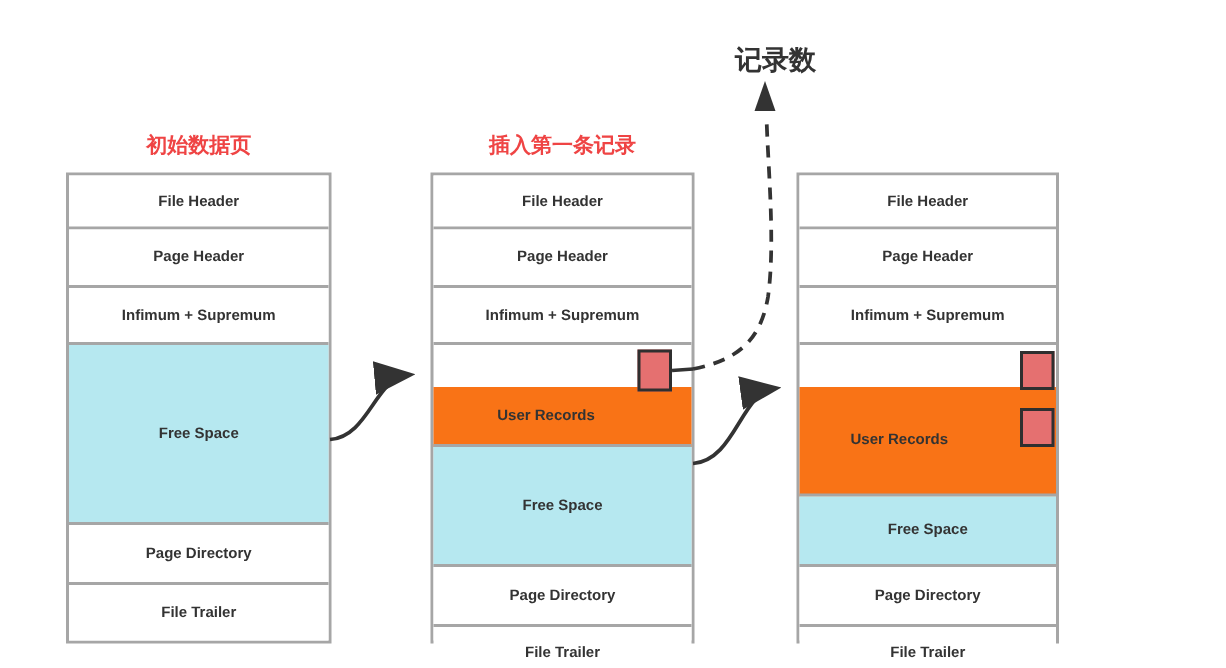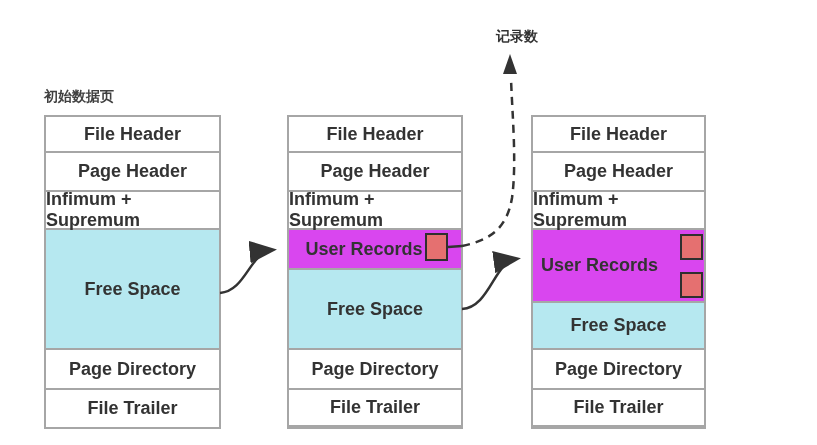--- a/index.html
+++ b/index.html
@@ -11,57 +11,58 @@
     position: relative;
     width: 817px;
     height: 445px;
     background: #ffffff;
     overflow: hidden;
   }
   .col-title {
     position: absolute;
     top: 86px;
     height: 20px;
+    text-align: center;
     font-size: 14px;
     font-weight: 600;
-    color: #404040;
+    color: #ef4444;
     line-height: 20px;
   }
   .annot-label {
     position: absolute;
     left: 482px;
     top: 28px;
     width: 70px;
     text-align: center;
-    font-size: 14px;
+    font-size: 18px;
     font-weight: 600;
     color: #333333;
   }
   .page {
     position: absolute;
     top: 115px;
     height: 314px;
     border: 2px solid #a6a6a6;
     background: #ffffff;
   }
   .row {
     position: relative;
     width: 100%;
     border-bottom: 2px solid #a6a6a6;
     display: flex;
     align-items: center;
     justify-content: center;
-    font-size: 18px;
+    font-size: 10px;
     font-weight: bold;
     color: #333333;
     background: #ffffff;
   }
   .row:last-child { border-bottom: none; }
   .row.free-space { background: #b6e8f0; text-align: center; }
-  .row.user-records { background: #d946ef; }
+  .row.user-records { background: #f97316; margin-top: 28px; }
   .record-square {
     position: absolute;
     width: 23px;
     border: 2px solid #2f2f2f;
     background: #e57070;
   }
   .overlay {
     position: absolute;
     left: 0;
     top: 0;
@@ -69,20 +70,21 @@
     height: 445px;
     pointer-events: none;
   }
 </style>
 </head>
 <body>
 
 <div class="canvas">
 
   <div class="col-title" style="left:44px; width:177px;">初始数据页</div>
+  <div class="col-title" style="left:287px; width:176px;">插入第一条记录</div>
 
   <div class="annot-label">记录数</div>
 
   <div class="page" style="left:44px; width:177px;">
     <div class="row" style="height:36px">File Header</div>
     <div class="row" style="height:39px">Page Header</div>
     <div class="row" style="height:38px">Infimum + Supremum</div>
     <div class="row free-space" style="height:120px">Free Space</div>
     <div class="row" style="height:40px">Page Directory</div>
     <div class="row" style="height:37px">File Trailer</div>

